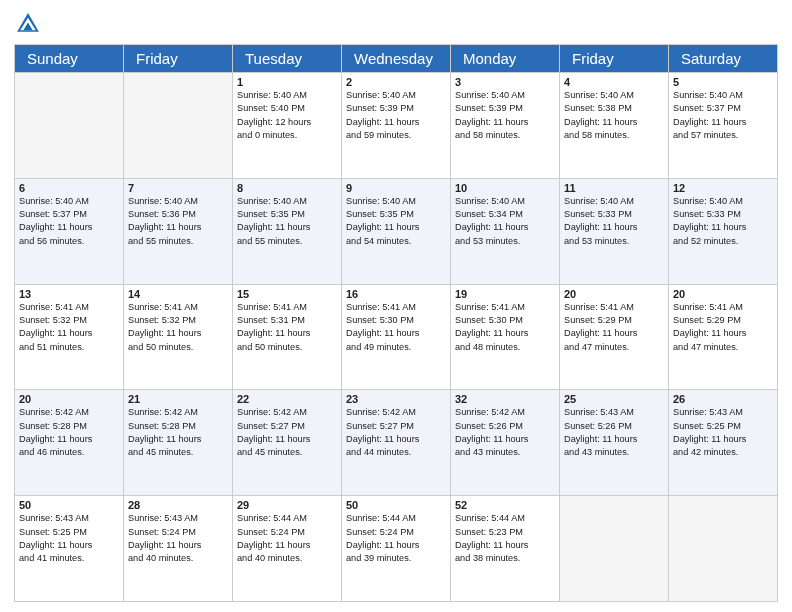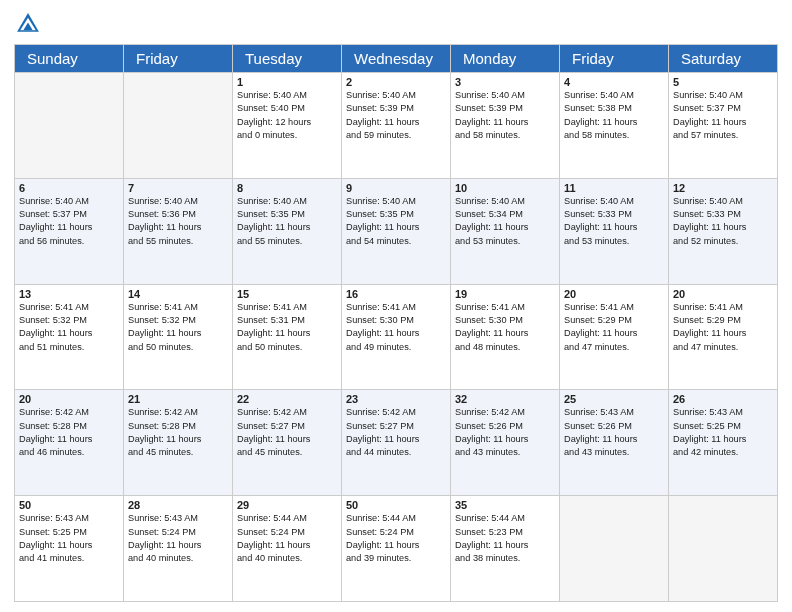--- a/index.html
+++ b/index.html
@@ -255,21 +255,21 @@
           </td>
           <td>
             <span class="day-num">29</span>
             <div class="day-info">Sunrise: 5:44 AM<br>Sunset: 5:24 PM<br>Daylight: 11 hours<br>and 40 minutes.</div>
           </td>
           <td>
             <span class="day-num">50</span>
             <div class="day-info">Sunrise: 5:44 AM<br>Sunset: 5:24 PM<br>Daylight: 11 hours<br>and 39 minutes.</div>
           </td>
           <td>
-            <span class="day-num">35</span>
+            <span class="day-num">52</span>
             <div class="day-info">Sunrise: 5:44 AM<br>Sunset: 5:23 PM<br>Daylight: 11 hours<br>and 38 minutes.</div>
           </td>
           <td class="empty"></td>
           <td class="empty"></td>
         </tr>
       </tbody>
   </table>
 </div>
 
 </body></html>

